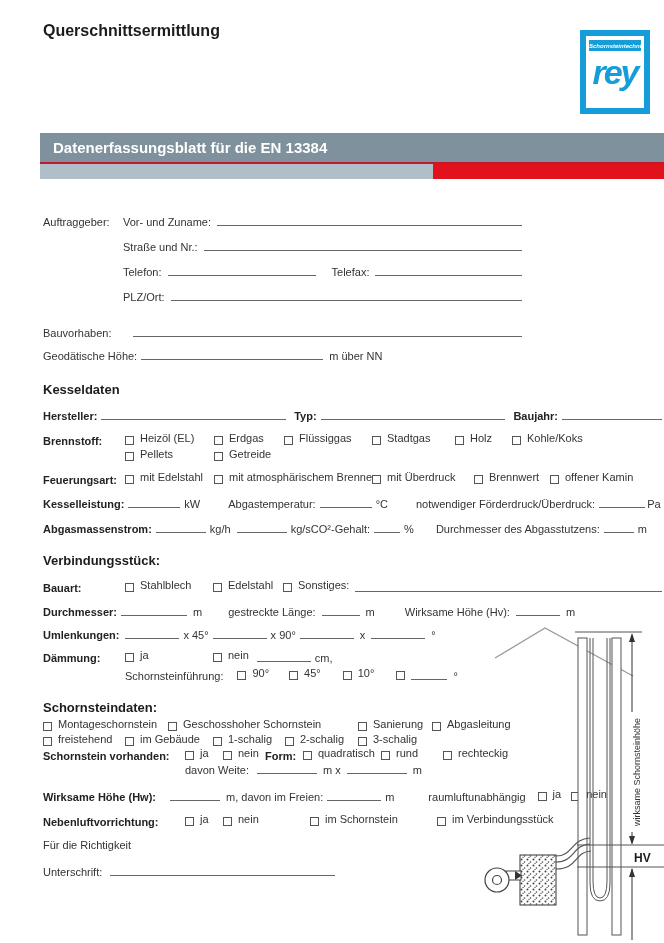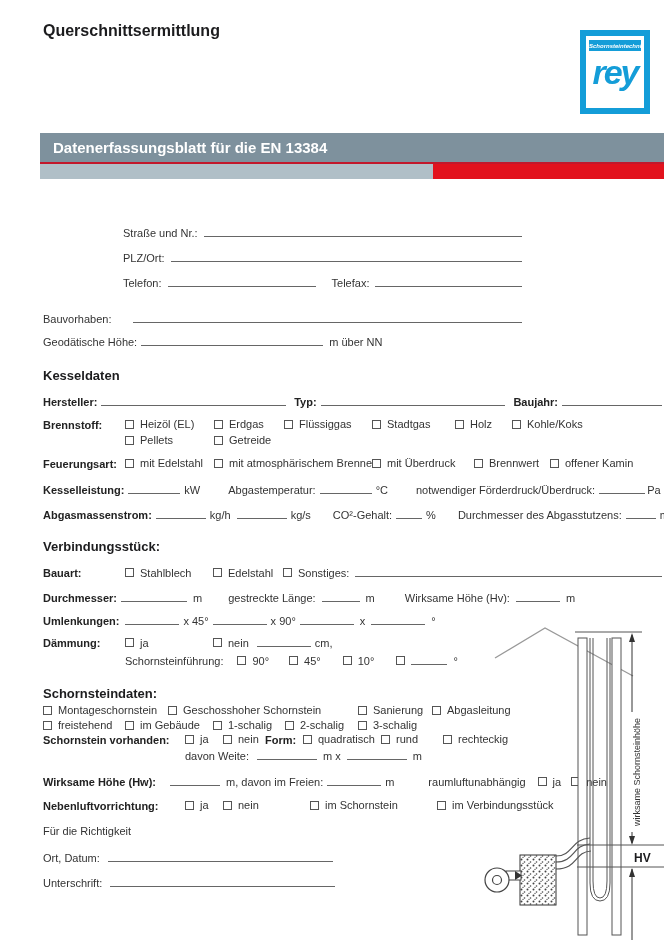--- a/index.html
+++ b/index.html
@@ -24,21 +24,21 @@
   
   .content{position:absolute;left:43px;top:213px;width:619px;font-size:11px;line-height:14px;}
   .row{display:flex;align-items:baseline;white-space:nowrap;height:14px;}
   .sec{font-size:13px;font-weight:bold;color:#1c1c1e;height:16px;line-height:16px;display:block;}
   .bl{font-weight:bold;color:#222;flex:none;}
   .rl{flex:none;}
   .sp{flex:none;display:inline-block;}
   .ln{display:inline-block;height:12px;border-bottom:1px solid #666;flex:none;}
   .lnf{display:inline-block;height:12px;border-bottom:1px solid #666;flex:1;}
   .cb{display:inline-block;width:7px;height:7px;border:1px solid #555;flex:none;margin-right:6px;background:#fff;}
-  .opt{display:inline-flex;align-items:center;flex:none;}
+  .opt{display:inline-flex;align-items:flex-end;flex:none;}
 
   .diagram{position:absolute;left:478px;top:612px;}
   .diagram text{font-family:"Liberation Sans",sans-serif;}
 </style>
 </head>
 <body>
 
 <div class="page">
 
   <h1 class="doc-title">Querschnittsermittlung</h1>
@@ -51,35 +51,40 @@
   <div class="banner">
     <div class="banner-main">Datenerfassungsblatt für die EN 13384</div>
     <div class="banner-sub">
       <div class="banner-sub-left"></div>
       <div class="banner-sub-right"></div>
     </div>
   </div>
 
   <div class="content">
 
+    <div class="row" style="width:479px">
+      <span class="rl sp" style="width:80px">Auftraggeber:</span>
+      <span class="rl">Vor- und Zuname:</span>
+      <span class="lnf" style="margin-left:6px"></span>
+    </div>
     <div class="row" style="width:479px;margin-top:11px">
       <span class="sp" style="width:80px"></span>
       <span class="rl">Straße und Nr.:</span>
-      <span class="lnf" style="margin-left:6px"></span>
-    </div>
-    <div class="row" style="width:479px;margin-top:11px">
-      <span class="sp" style="width:80px"></span>
-      <span class="rl">PLZ/Ort:</span>
       <span class="lnf" style="margin-left:6px"></span>
     </div>
     <div class="row" style="width:479px;margin-top:11px">
       <span class="sp" style="width:80px"></span>
       <span class="rl">Telefon:</span>
       <span class="ln" style="width:148px;margin-left:6px"></span>
       <span class="rl" style="margin-left:16px">Telefax:</span>
+      <span class="lnf" style="margin-left:6px"></span>
+    </div>
+    <div class="row" style="width:479px;margin-top:11px">
+      <span class="sp" style="width:80px"></span>
+      <span class="rl">PLZ/Ort:</span>
       <span class="lnf" style="margin-left:6px"></span>
     </div>
 
     <div class="row" style="width:479px;margin-top:22px">
       <span class="rl sp" style="width:90px">Bauvorhaben:</span>
       <span class="lnf"></span>
     </div>
     <div class="row" style="margin-top:9px">
       <span class="rl">Geodätische Höhe:</span>
       <span class="ln" style="width:182px;margin-left:4px"></span>
@@ -171,21 +176,21 @@
       <span class="ln" style="width:46px;margin-left:4px"></span>
       <span class="rl" style="margin-left:2px">Pa</span>
     </div>
 
     <div class="row" style="margin-top:11px">
       <span class="bl">Abgasmassenstrom:</span>
       <span class="ln" style="width:50px;margin-left:4px"></span>
       <span class="rl" style="margin-left:4px">kg/h</span>
       <span class="ln" style="width:50px;margin-left:6px"></span>
       <span class="rl" style="margin-left:4px">kg/s</span>
-      <span class="rl" style="margin-left:22px">CO²-Gehalt:</span>
+      <span class="rl" style="">CO²-Gehalt:</span>
       <span class="ln" style="width:26px;margin-left:4px"></span>
       <span class="rl" style="margin-left:4px">%</span>
       <span class="rl" style="margin-left:22px">Durchmesser des Abgasstutzens:</span>
       <span class="ln" style="width:30px;margin-left:4px"></span>
       <span class="rl" style="margin-left:4px">m</span>
     </div>
 
     <span class="sec" style="margin-top:19px">Verbindungsstück:</span>
 
     <div class="row" style="margin-top:9px">
@@ -376,24 +381,20 @@
       <span class="opt">
           <span class="cb"></span>
           <span>im Verbindungsstück</span>
         </span>
     </div>
 
     <div class="row" style="margin-top:12px">
       <span class="rl">Für die Richtigkeit</span>
     </div>
     <div class="row" style="margin-top:11px">
-      <span class="rl">Ort, Datum:</span>
-      <span class="ln" style="width:225px;margin-left:8px"></span>
-    </div>
-    <div class="row" style="margin-top:11px">
       <span class="rl">Unterschrift:</span>
       <span class="ln" style="width:225px;margin-left:8px"></span>
     </div>
 
   </div>
 
   <svg class="diagram" width="186" height="331" viewBox="0 0 186 331">
     <defs>
       <pattern id="spk" width="6" height="6" patternUnits="userSpaceOnUse">
         <rect width="6" height="6" fill="#fff"></rect>

